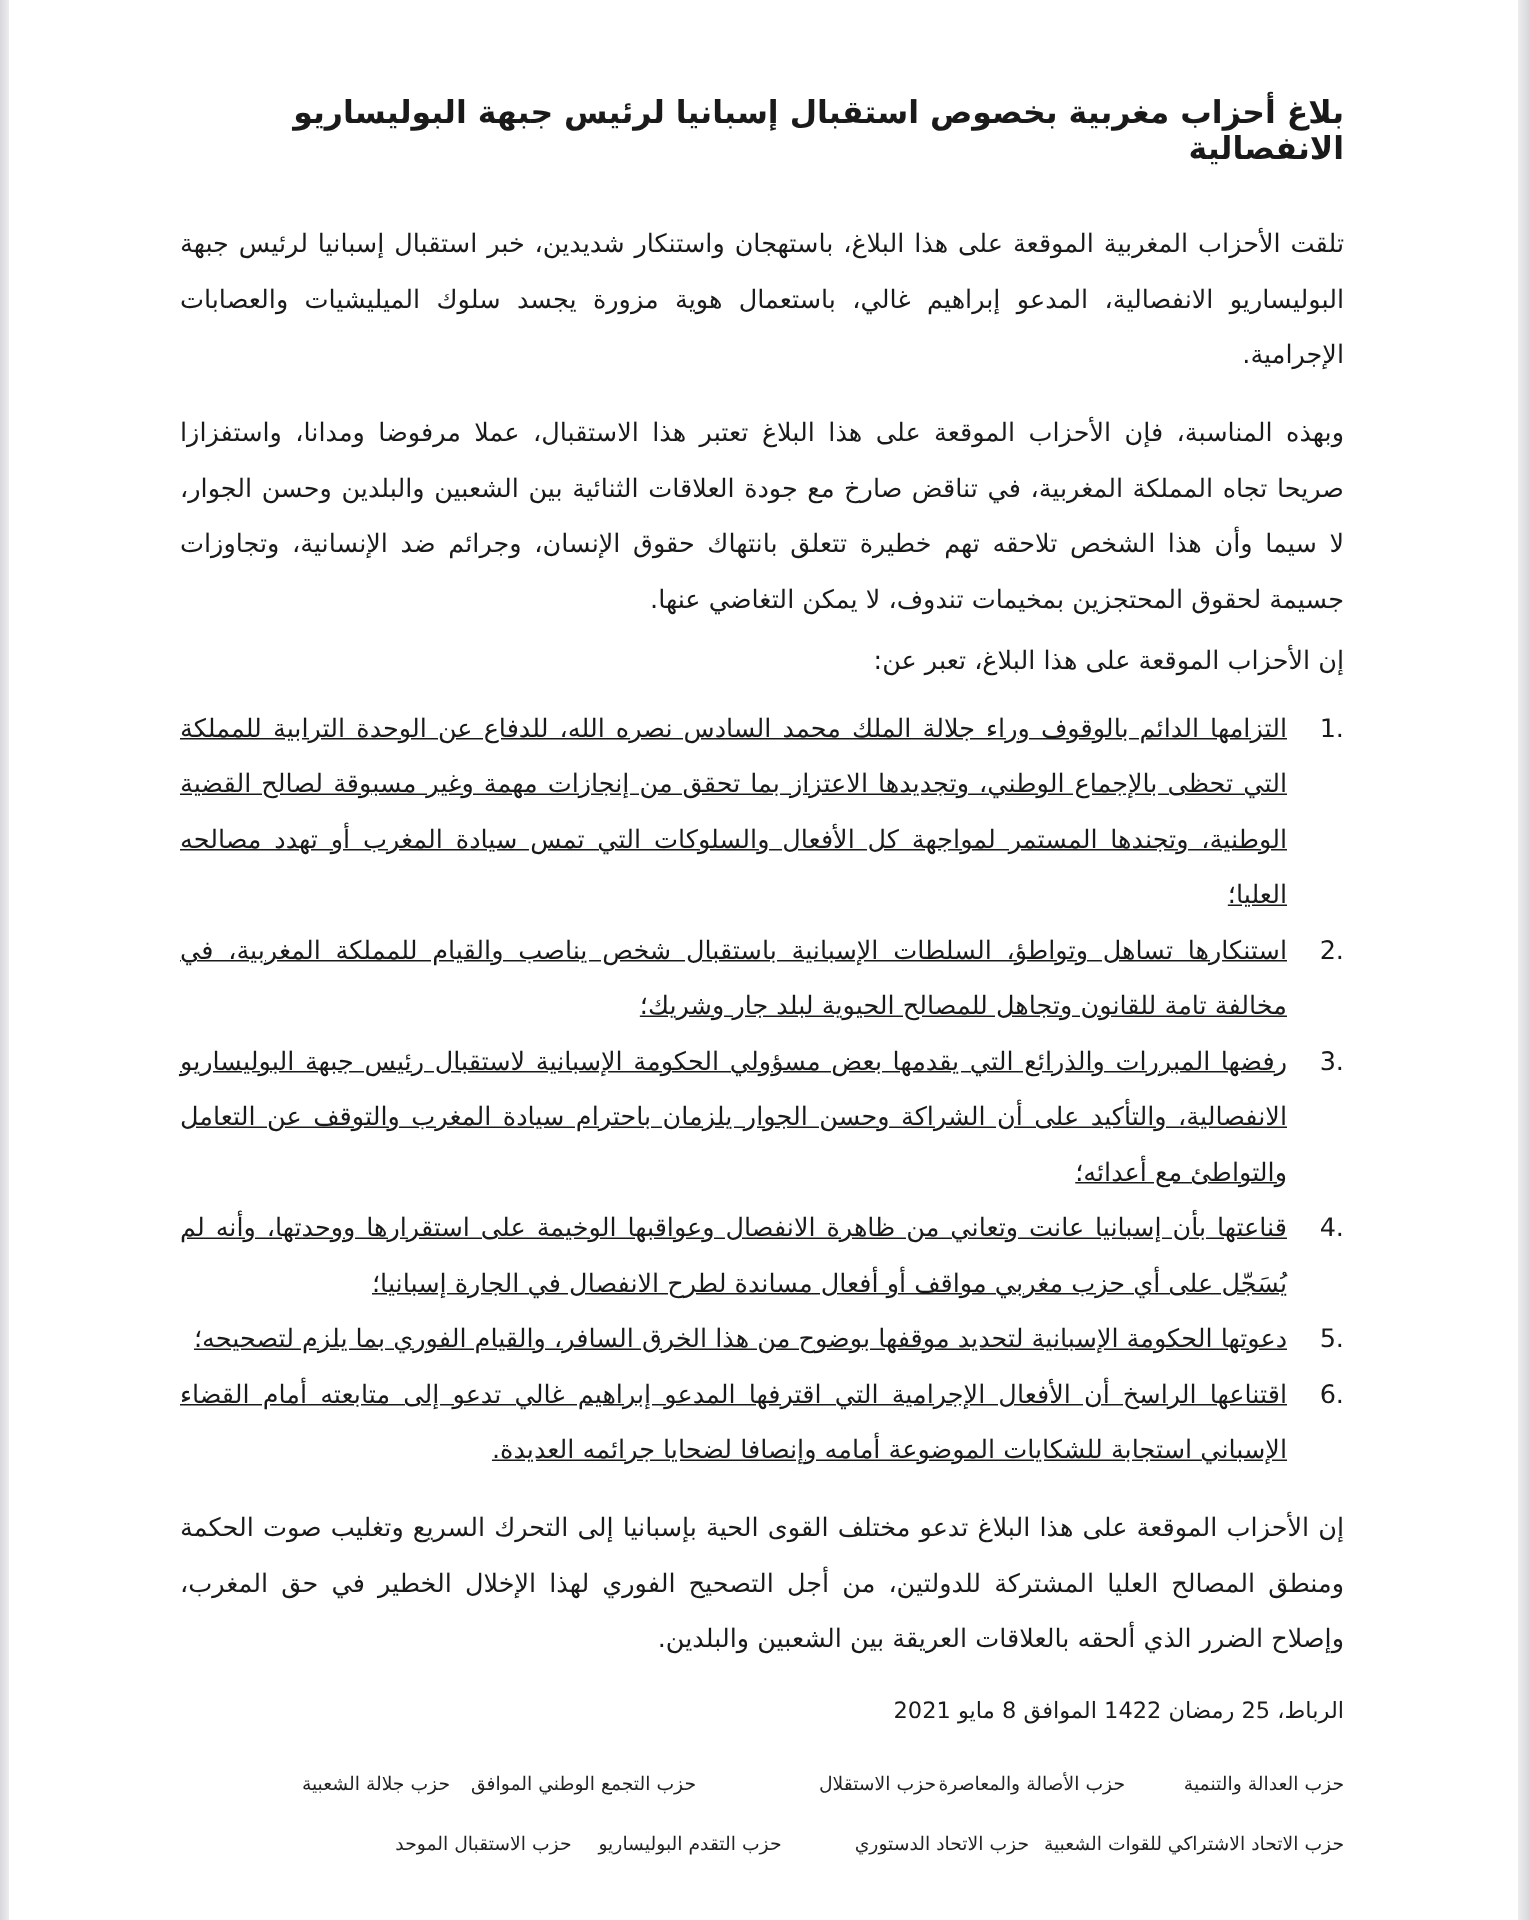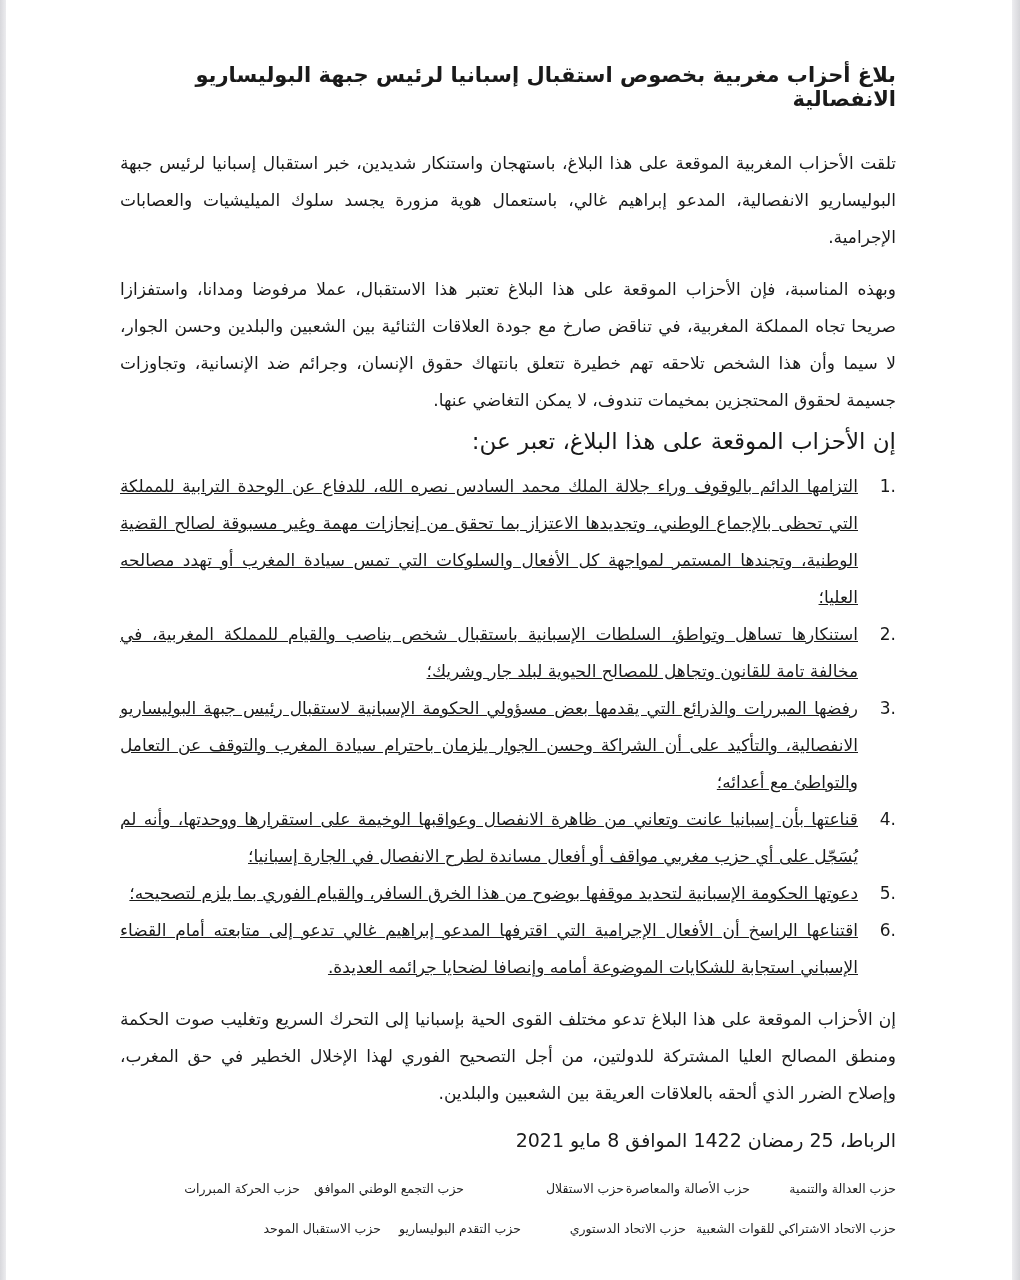--- a/index.html
+++ b/index.html
@@ -38,21 +38,21 @@
       margin: 8px 0 34px 0;
       letter-spacing: 0;
     }
     .para {
       font-size: 17px;
       line-height: 37px;
       margin: 15px 0 4px 0;
       text-align-last: right;
     }
     .intro {
-      font-size: 23px;
+      font-size: 17px;
       line-height: 37px;
       margin: 0 0 8px 0;
     }
     .items {
       list-style: none;
       margin: 0 0 6px 0;
       padding: 0;
     }
     .item {
       display: flex;
@@ -63,21 +63,21 @@
       text-align-last: right;
     }
     .item-num {
       flex: 0 0 30px;
       direction: ltr;
       text-align: right;
       padding-left: 8px;
     }
     .item-text { flex: 1; text-decoration: underline; }
     .date {
-      font-size: 19px;
+      font-size: 15px;
       line-height: 37px;
       margin: 10px 0 22px 0;
       text-align: right;
     }
     .sig-row {
       display: grid;
       direction: rtl;
       font-size: 12.5px;
       margin-bottom: 25px;
       color: #222;
@@ -129,21 +129,21 @@
 
   <p class="para">إن الأحزاب الموقعة على هذا البلاغ تدعو مختلف القوى الحية بإسبانيا إلى التحرك السريع وتغليب صوت الحكمة ومنطق المصالح العليا المشتركة للدولتين، من أجل التصحيح الفوري لهذا الإخلال الخطير في حق المغرب، وإصلاح الضرر الذي ألحقه بالعلاقات العريقة بين الشعبين والبلدين.</p>
 
   <p class="date">الرباط، 25 رمضان 1422 الموافق 8 مايو 2021</p>
 
   <div class="sig-row r1">
     <span class="sig">حزب العدالة والتنمية</span>
     <span class="sig">حزب الأصالة والمعاصرة</span>
     <span class="sig">حزب الاستقلال</span>
     <span class="sig">حزب التجمع الوطني الموافق</span>
-    <span class="sig">حزب الحركة المبررات</span>
+    <span class="sig">حزب جلالة الشعبية</span>
   </div>
 
   <div class="sig-row r2">
     <span class="sig">حزب الاتحاد الاشتراكي للقوات الشعبية</span>
     <span class="sig">حزب الاتحاد الدستوري</span>
     <span class="sig">حزب التقدم البوليساريو</span>
     <span class="sig">حزب الاستقبال الموحد</span>
   </div>
 </div>
 

